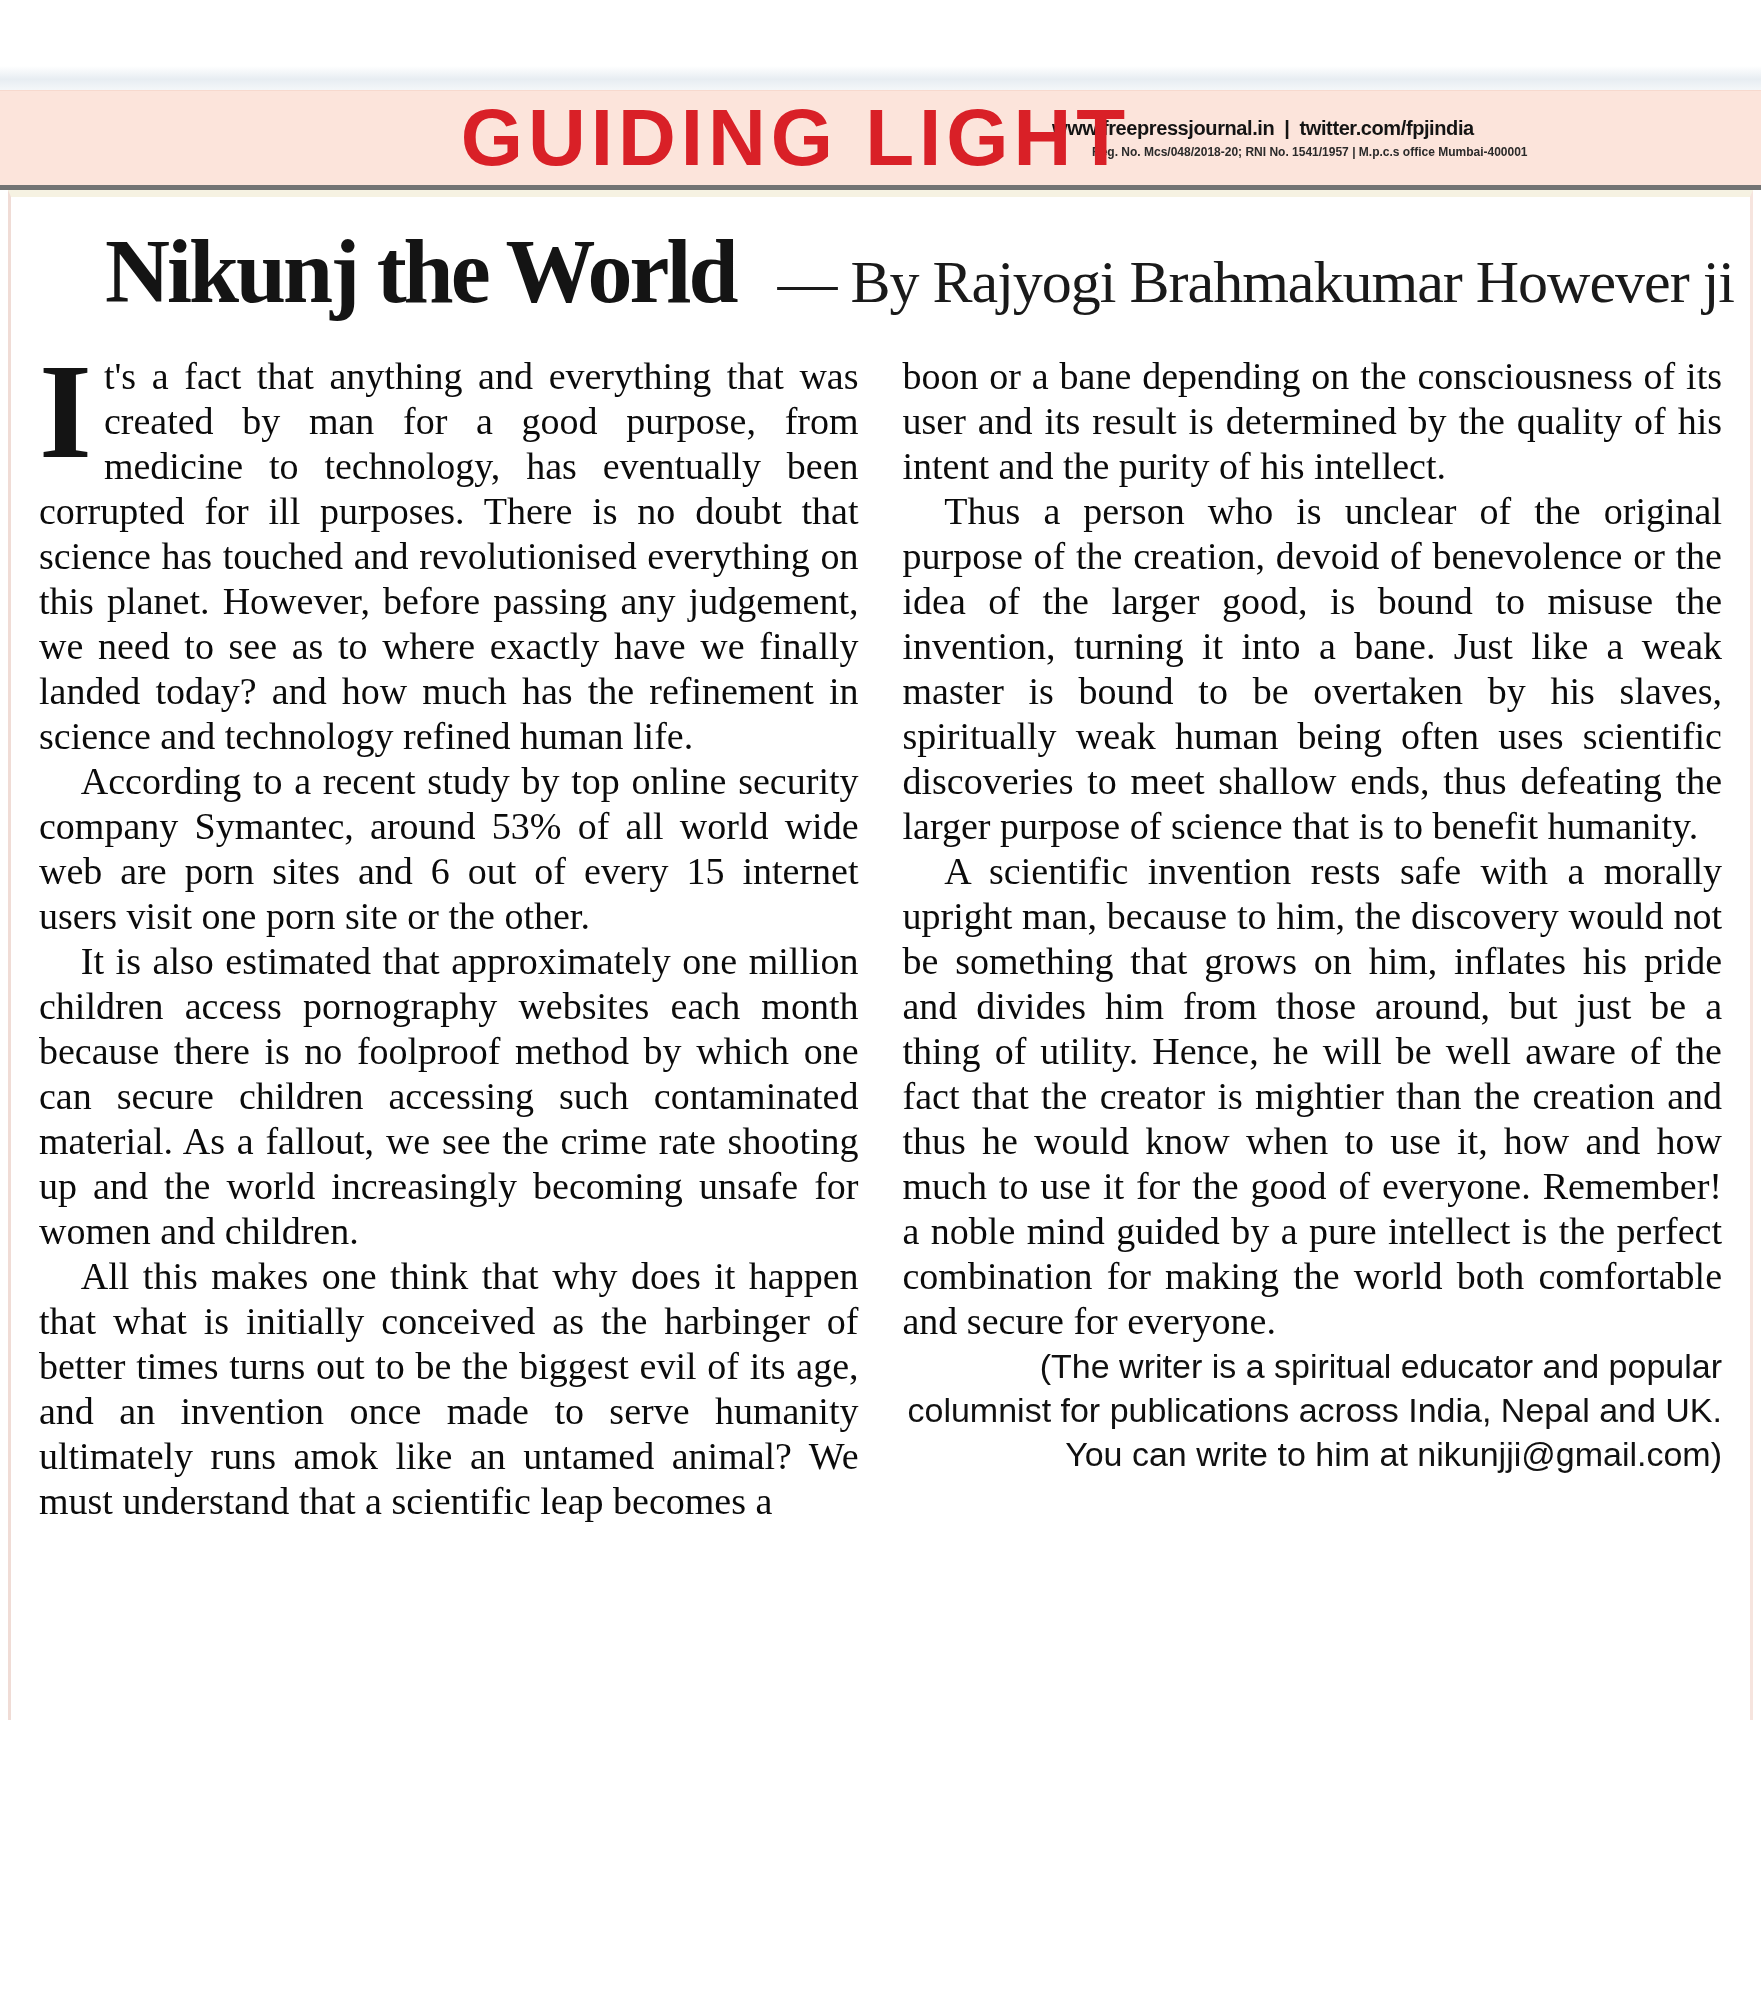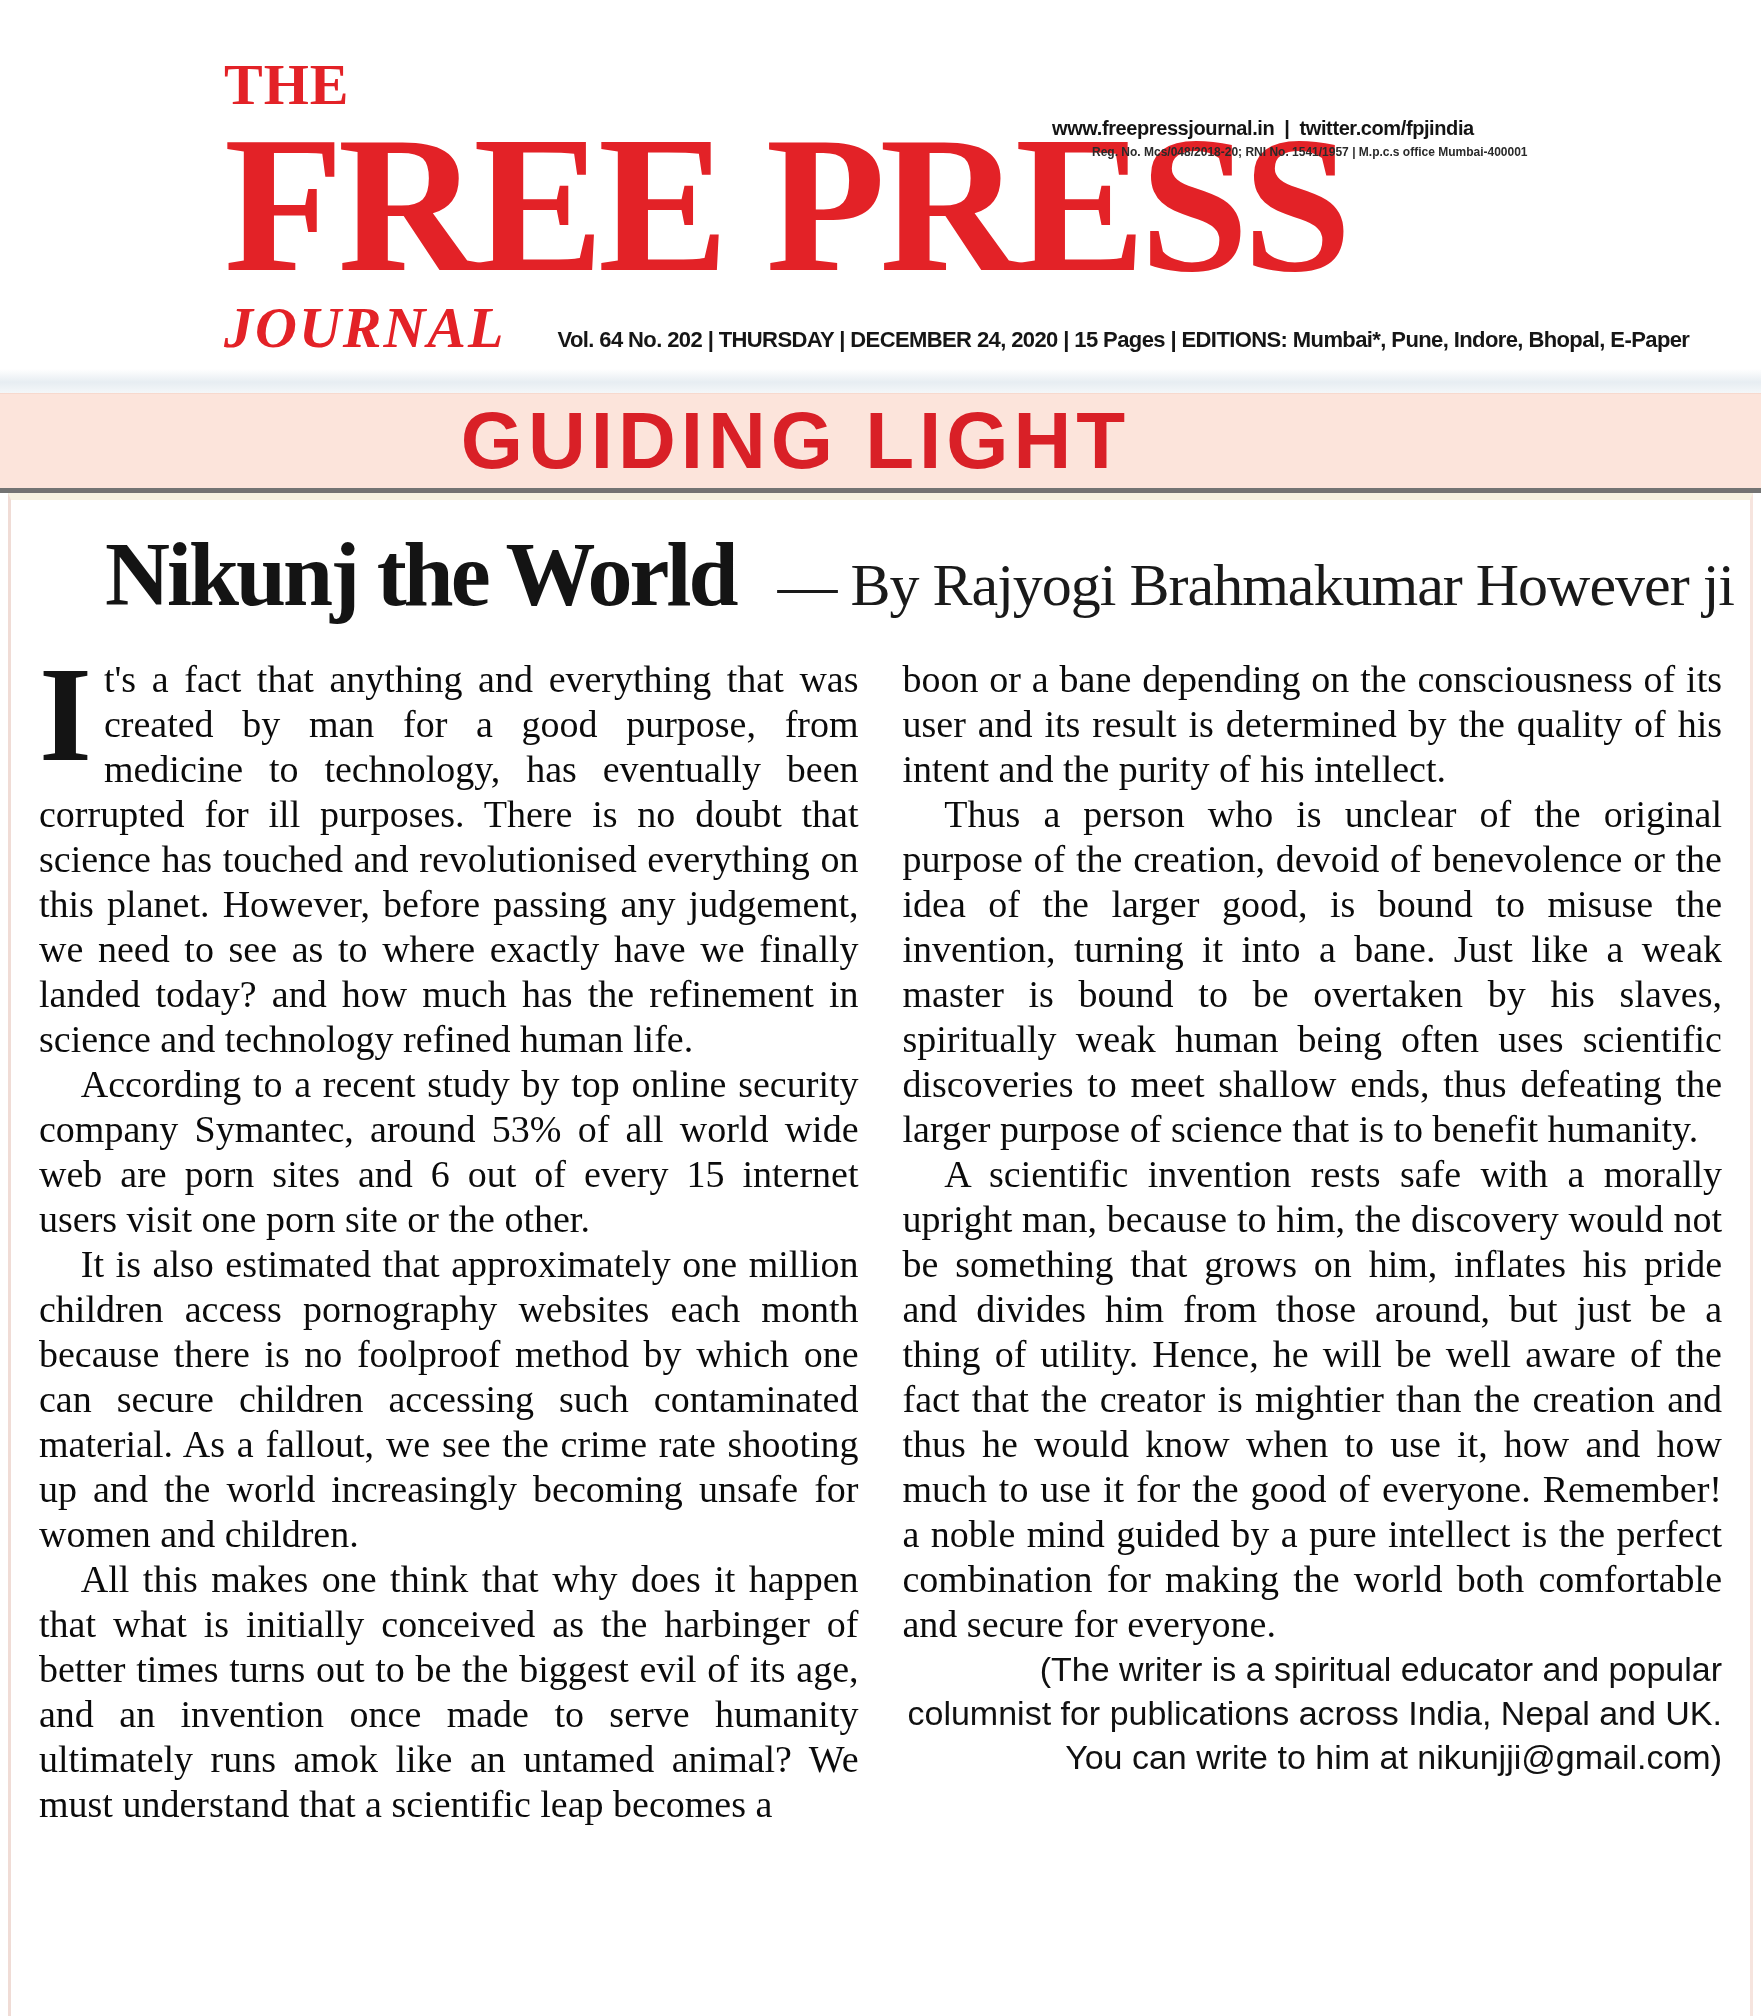--- a/index.html
+++ b/index.html
@@ -89,28 +89,20 @@
     margin:0;font-family:"Liberation Sans", sans-serif;
     font-size:34px;line-height:44px;text-align:right;text-indent:0;color:#111;
   }
 </style>
 </head>
 <body>
 
 <div class="page">
 
   <header class="masthead">
-    <div class="mast-left">
-      <div class="the">THE</div>
-      <div class="bigtitle">FREE PRESS</div>
-      <div class="mast-bottom">
-        <div class="journal">JOURNAL</div>
-        <div class="issue">Vol. 64 No. 202 | THURSDAY | DECEMBER 24, 2020 | 15 Pages | EDITIONS: Mumbai*, Pune, Indore, Bhopal, E-Paper</div>
-      </div>
-    </div>
     <div class="mast-right">
       <div class="weburls">
         <span>www.freepressjournal.in</span><span class="sep">|</span><span>twitter.com/fpjindia</span>
       </div>
       <div class="regline">Reg. No. Mcs/048/2018-20; RNI No. 1541/1957  |  M.p.c.s office Mumbai-400001</div>
     </div>
   </header>
 
   <div class="gradient-strip"></div>
 

